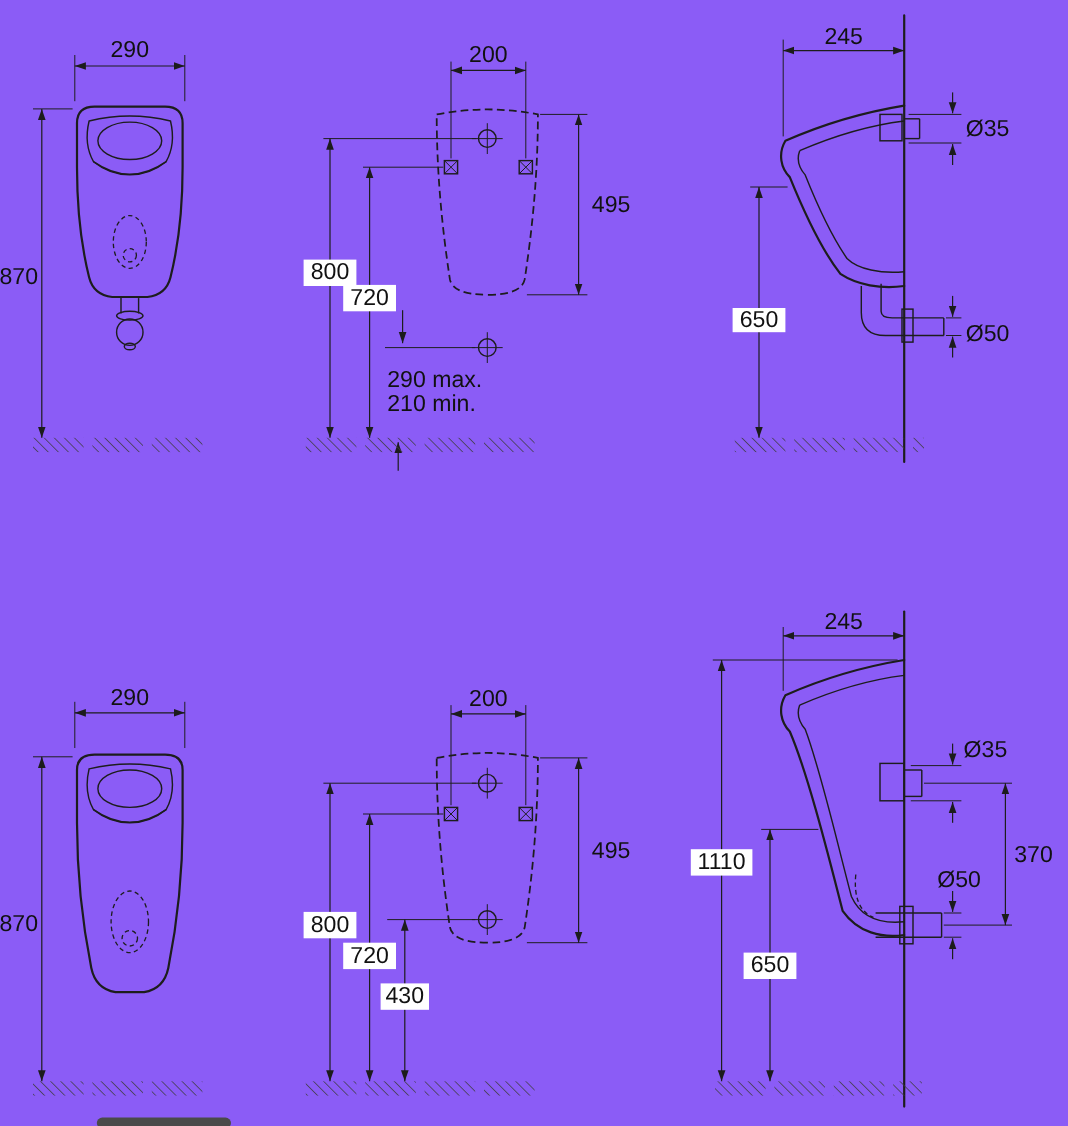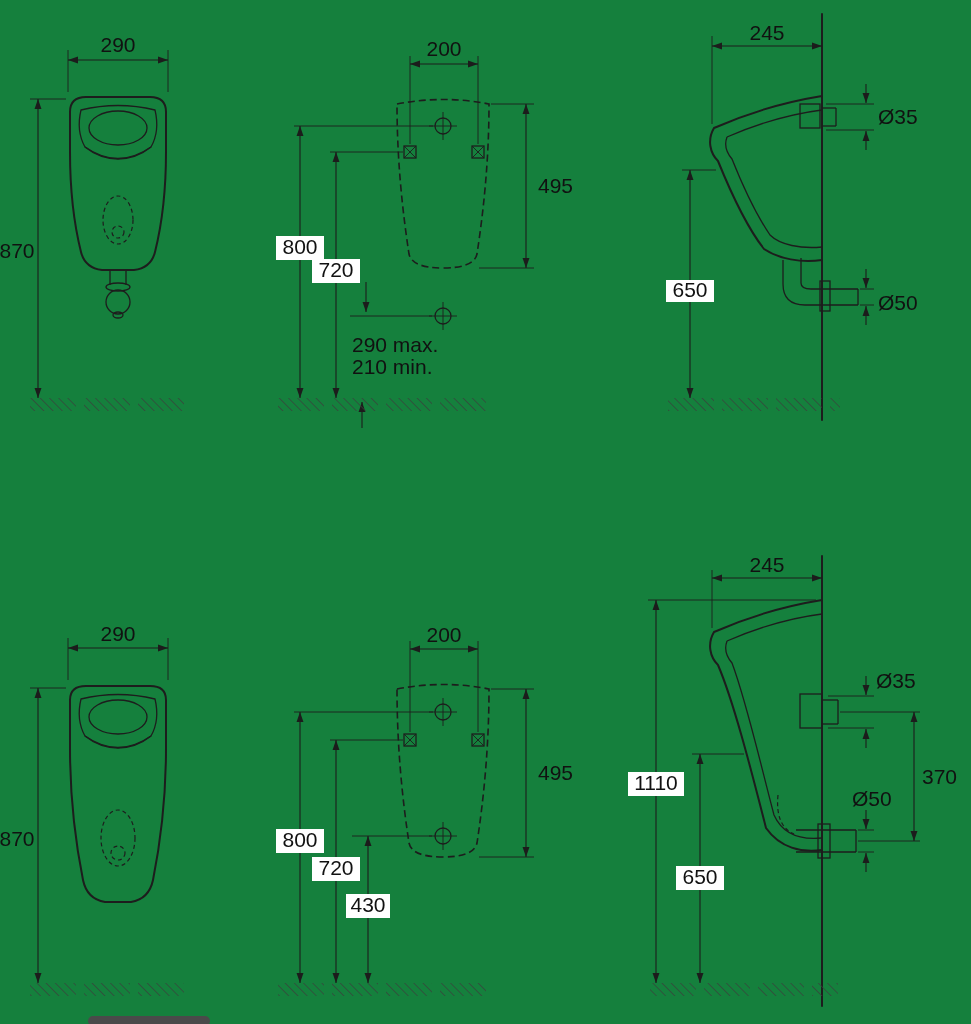--- a/index.html
+++ b/index.html
@@ -1,16 +1,16 @@
 <!DOCTYPE html>
 <html><head>
 <meta charset="utf-8">
 <style>
   html,body{margin:0;padding:0;background:#ffffff;}
-  .stage{position:relative;width:971px;height:1024px;background:#15803d;overflow:hidden;
+  .stage{position:relative;width:971px;height:1024px;background:#8b5cf6;overflow:hidden;
          font-family:"Liberation Sans", sans-serif;}
   svg{display:block;}
   .outline{fill:none;stroke:#1d1d1d;stroke-width:2;stroke-linecap:round;stroke-linejoin:round;}
   .thin{fill:none;stroke:#1d1d1d;stroke-width:1.3;}
   .xthin{fill:none;stroke:#1d1d1d;stroke-width:0.9;}
   .dashed{fill:none;stroke:#1d1d1d;stroke-width:1.6;stroke-dasharray:7 4;}
   .dashthin{fill:none;stroke:#1d1d1d;stroke-width:1.2;stroke-dasharray:4 3;}
   .dim{fill:none;stroke:#1d1d1d;stroke-width:1.1;}
   .dimtext{font:21px "Liberation Sans", sans-serif;fill:#111;}
   .mid{text-anchor:middle;}

